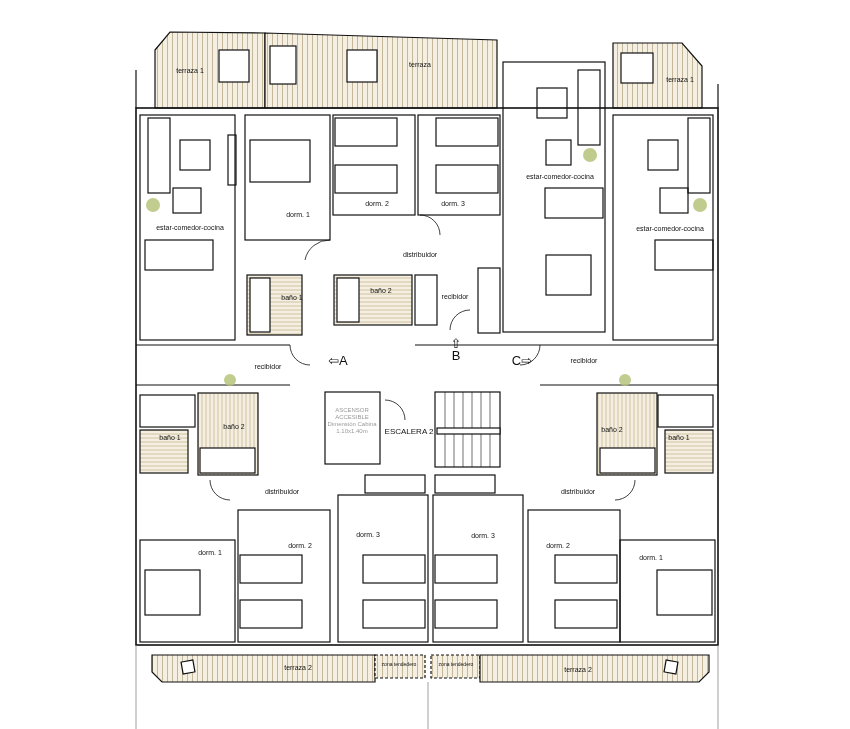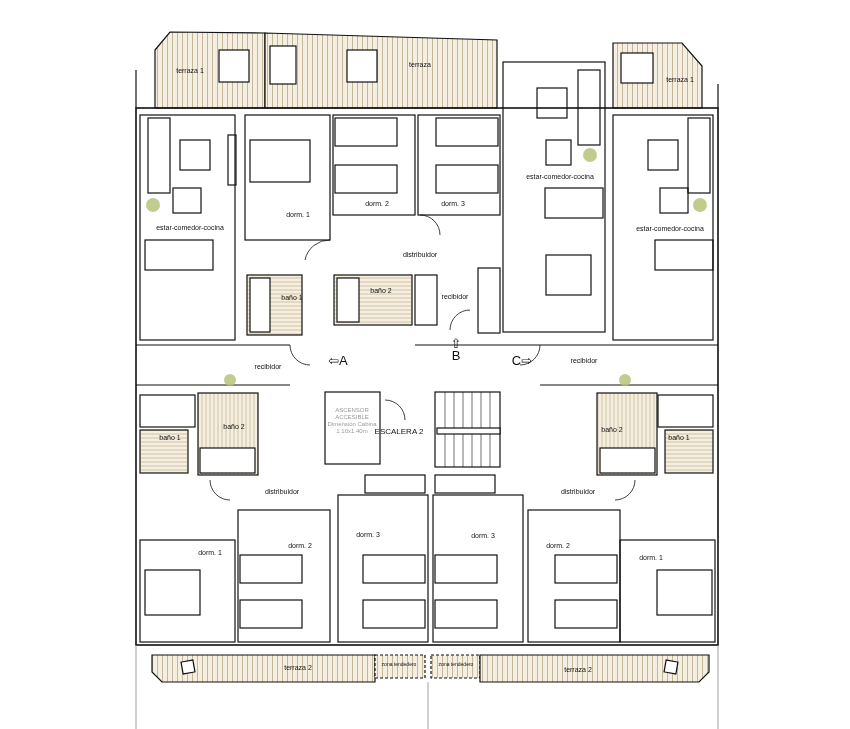--- a/index.html
+++ b/index.html
@@ -172,21 +172,21 @@
 <div class="lbl big" style="left:338px;top:360px"><span>⇦</span><span>A</span></div>
 <div class="lbl big" style="left:456px;top:350px;text-align:center;line-height:12px"><span>⇧</span><br><span>B</span></div>
 <div class="lbl big" style="left:522px;top:360px"><span>C</span><span>⇨</span></div>
 
 <div class="lbl grey" style="left:352px;top:421px">
   <span>ASCENSOR</span><br>
   <span>ACCESIBLE</span><br>
   <span>Dimensión Cabina</span><br>
   <span>1.10x1.40m</span>
 </div>
-<div class="lbl mid" style="left:399px;top:431px">ESCALERA 2</div>
+<div class="lbl mid" style="left:409px;top:431px">ESCALERA 2</div>
 
 <div class="lbl" style="left:170px;top:437px">baño 1</div>
 <div class="lbl" style="left:234px;top:426px">baño 2</div>
 <div class="lbl" style="left:612px;top:429px">baño 2</div>
 <div class="lbl" style="left:679px;top:437px">baño 1</div>
 <div class="lbl" style="left:282px;top:491px">distribuidor</div>
 <div class="lbl" style="left:578px;top:491px">distribuidor</div>
 
 <div class="lbl" style="left:210px;top:552px">dorm. 1</div>
 <div class="lbl" style="left:300px;top:545px">dorm. 2</div>

